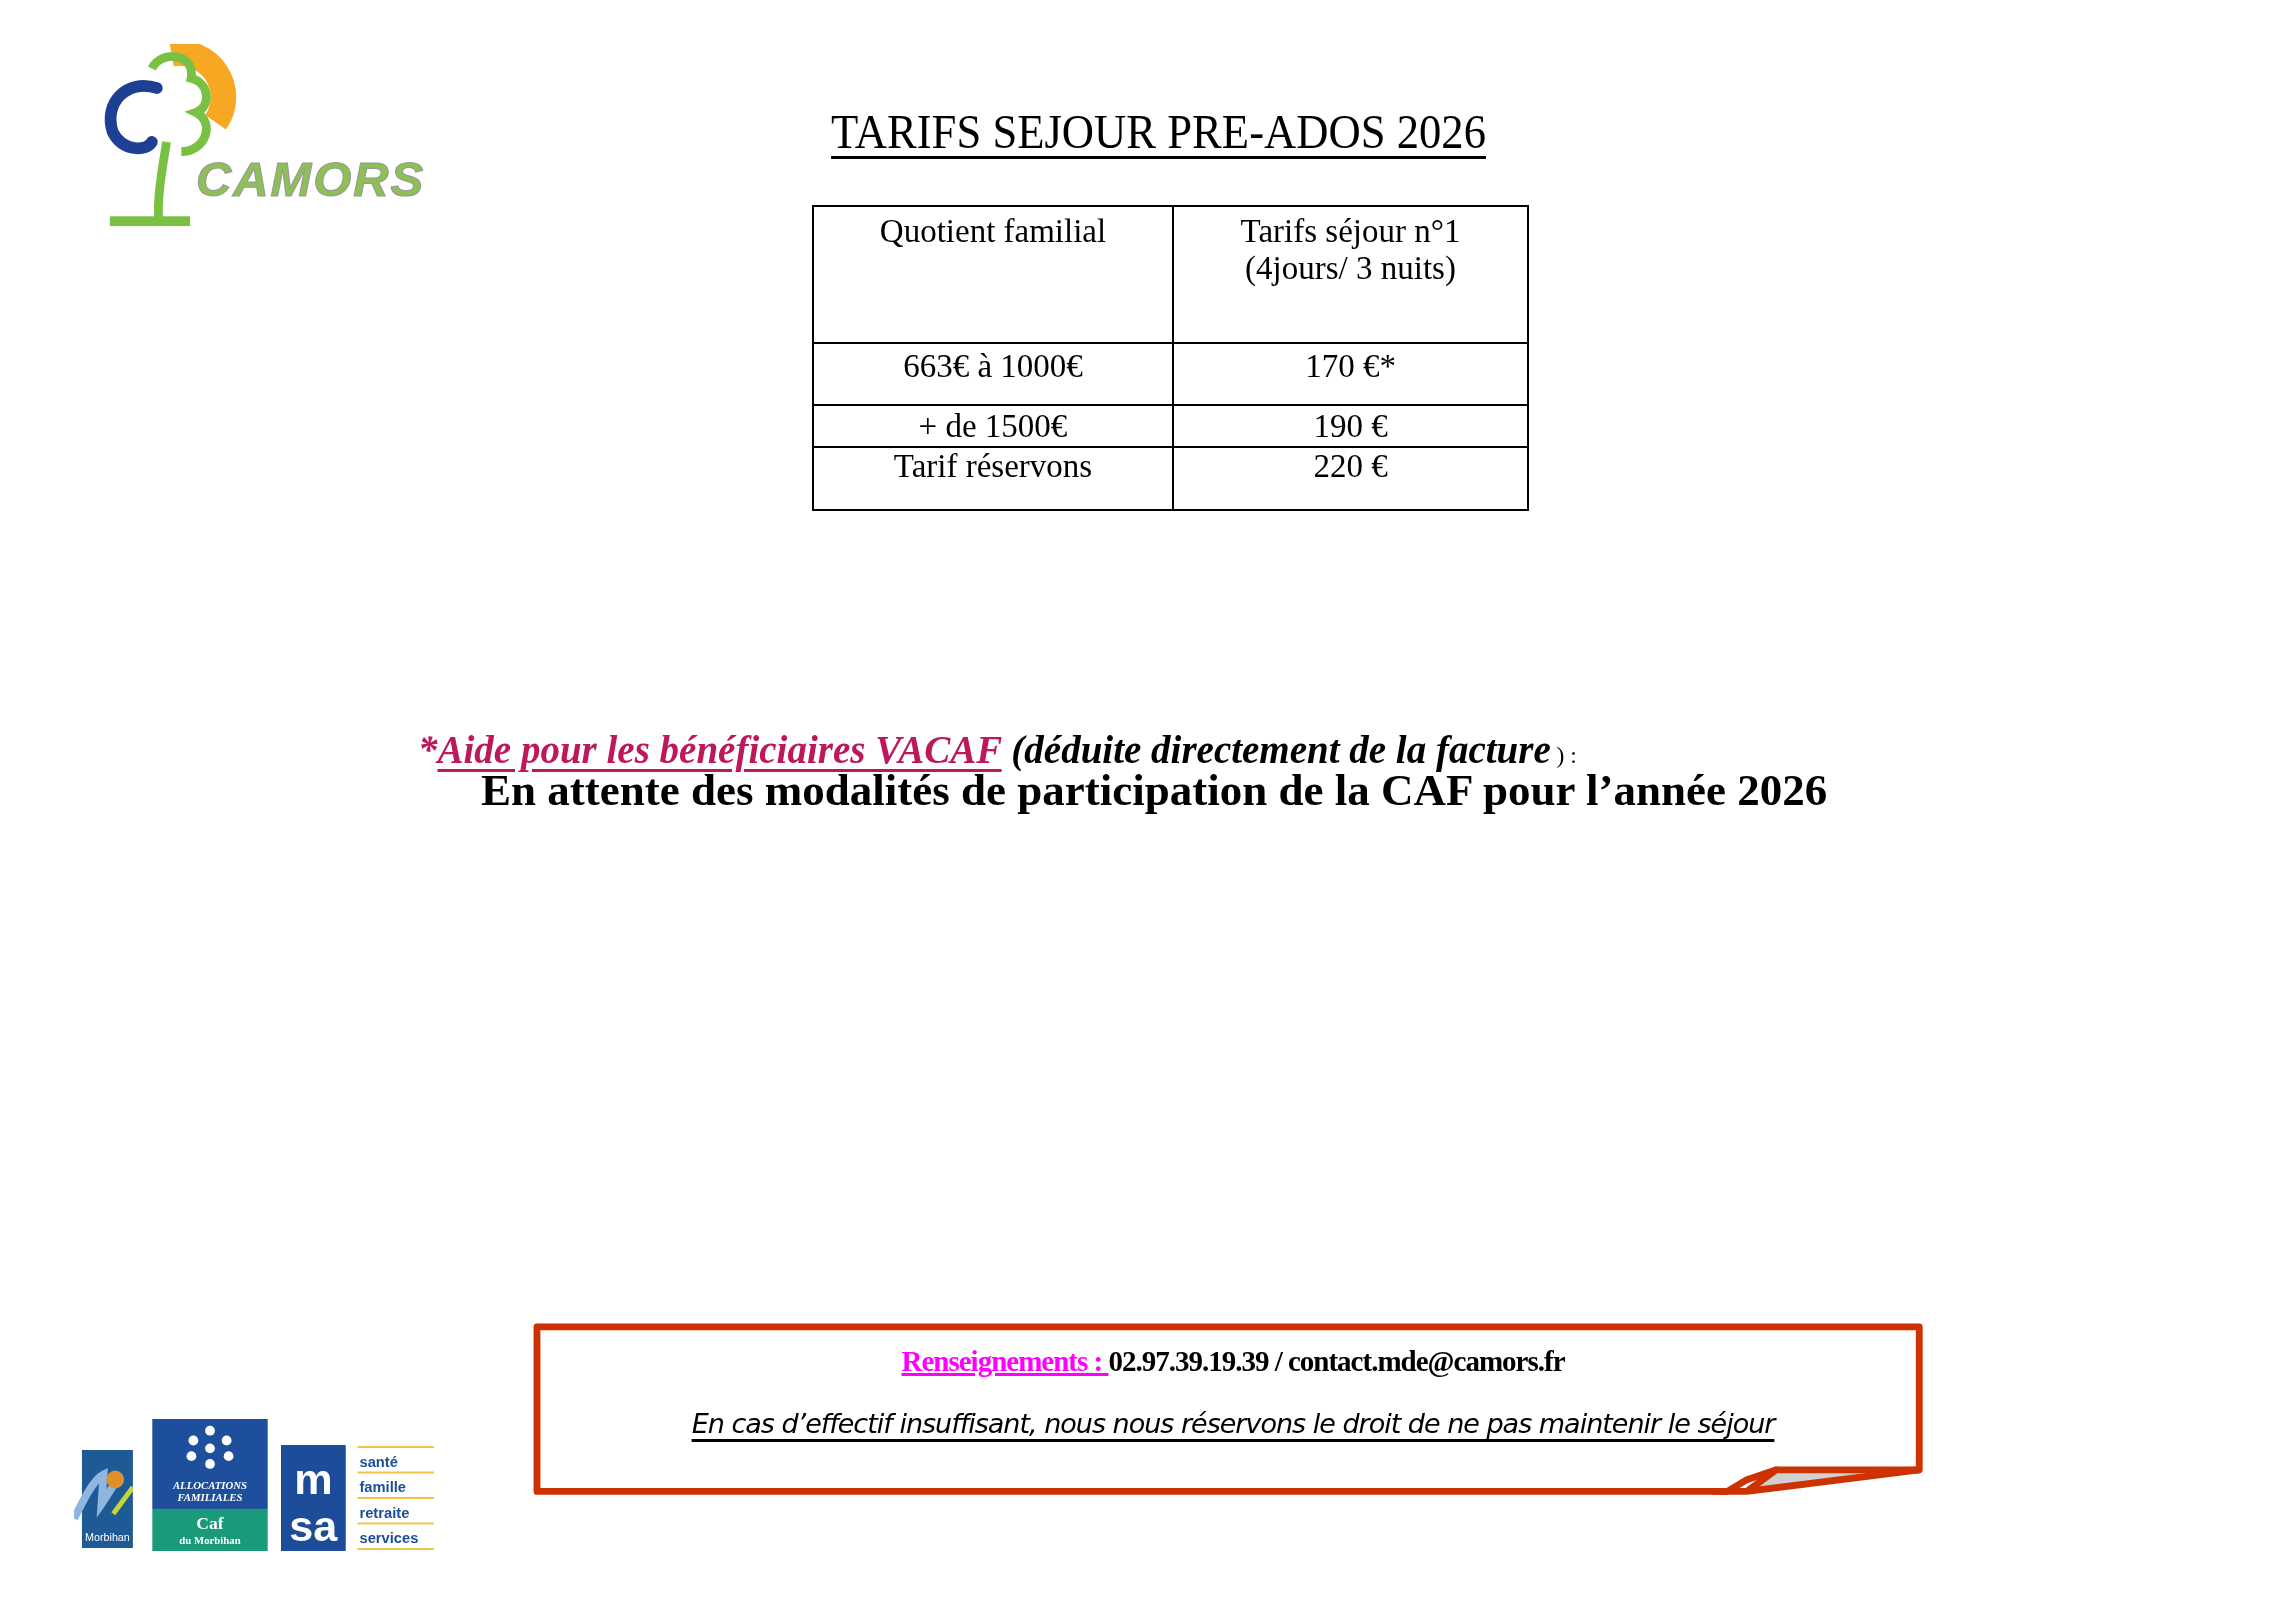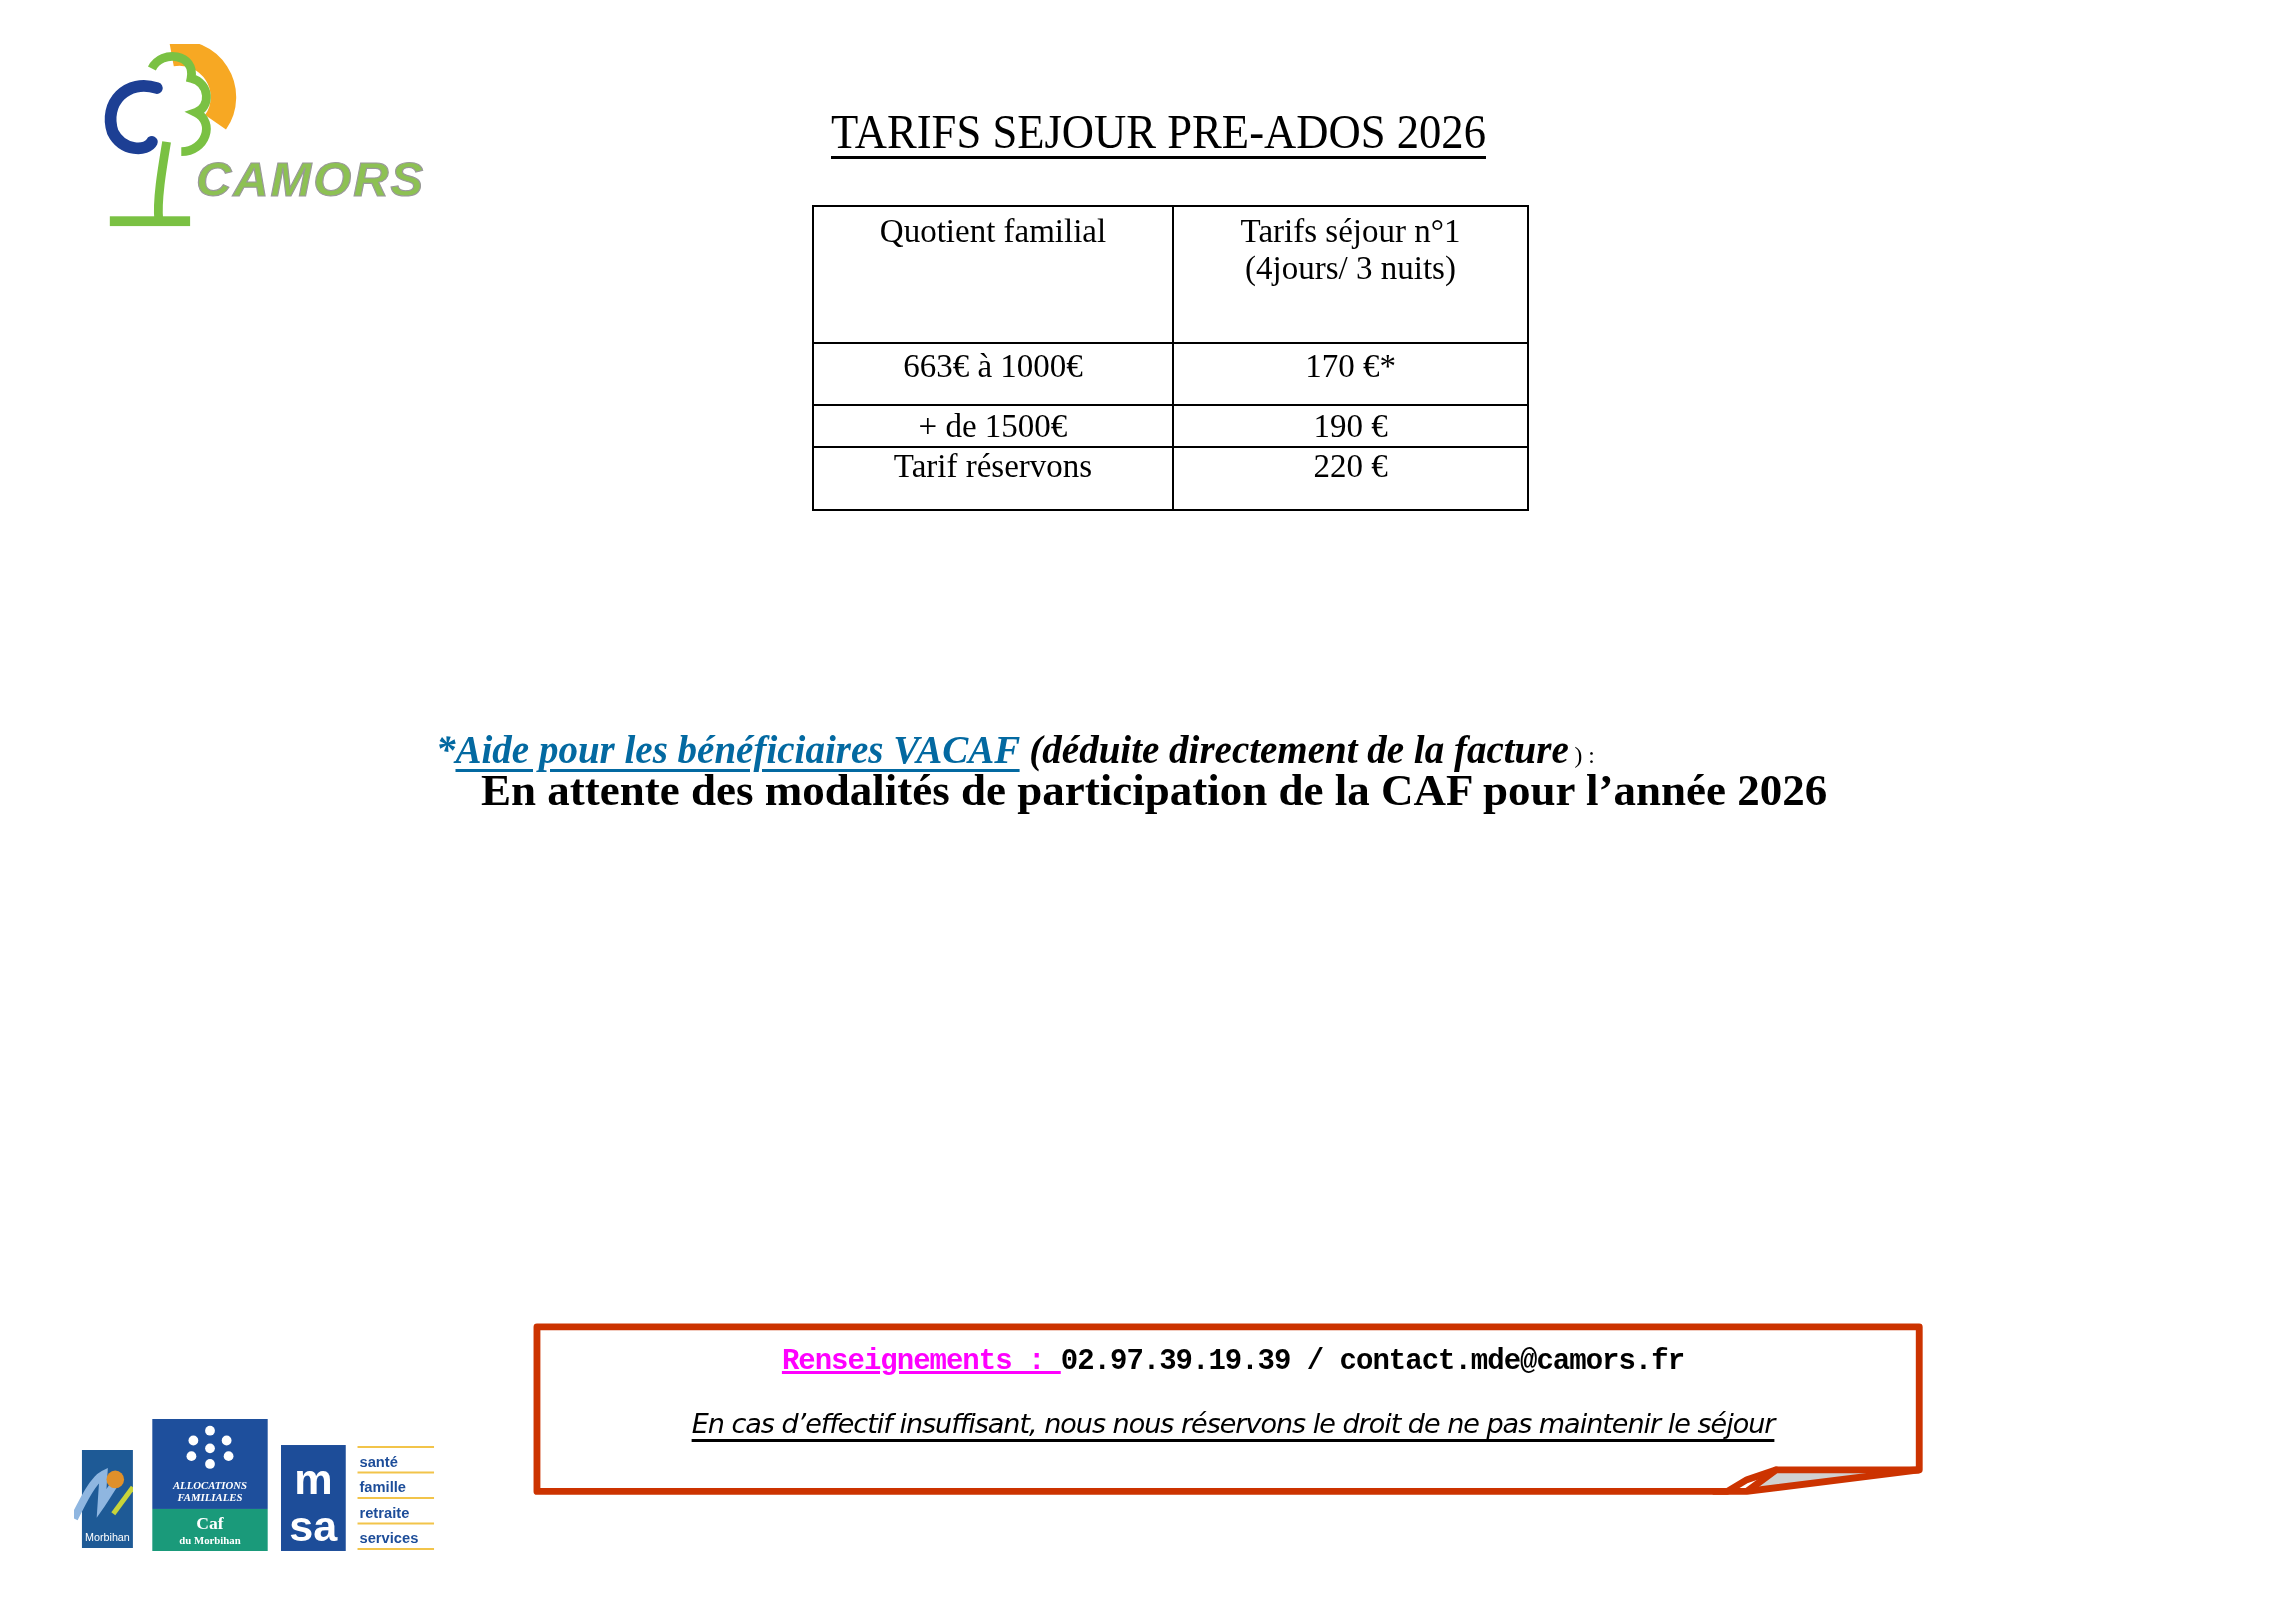--- a/index.html
+++ b/index.html
@@ -15,29 +15,29 @@
   table.tarifs col.c1 { width: 360px; }
   table.tarifs col.c2 { width: 355px; }
   .h-head { height: 129px; padding-top: 5.9px !important; }
   .r1 { height: 43px; padding-top: 3.9px !important; }
   .r2 { height: 56px; padding-top: 3.9px !important; }
   .r3 { height: 56px; padding-top: 3.9px !important; }
   .r4 { height: 38px; padding-top: 2px !important; }
   .r5 { height: 61px; padding-top: 0px !important; }
 
   .aide-line { position: absolute; left: 418px; top: 727px; font-family: "Liberation Serif", serif; font-weight: bold; font-style: italic; font-size: 39px; white-space: nowrap; }
-  .aide-line .red { color: #0369a1; margin-left: 18px; }
+  .aide-line .red { color: #be185d; }
   .aide-line .red .u { text-decoration: underline; text-decoration-thickness: 2.9px; text-underline-offset: 5.9px; }
   .aide-line .small { font-style: normal; font-weight: normal; font-size: 23.5px; }
 
   .attente { position: absolute; left: 481px; top: 764px; font-family: "Liberation Serif", serif; font-weight: bold; font-size: 45px; white-space: nowrap; }
 
   .info-box { position: absolute; left: 532px; top: 1323px; width: 1402px; height: 186px; }
   .info-box svg { position: absolute; left: 0; top: 0; }
-  .info-line1 { position: absolute; left: 0; width: 1402px; top: 21.6px; text-align: center; font-family: Liberation Mono, monospace; font-weight: bold; font-size: 29px; white-space: nowrap; letter-spacing: -1px; }
+  .info-line1 { position: absolute; left: 0; width: 1402px; top: 21.6px; text-align: center; font-family: Liberation Serif, serif; font-weight: bold; font-size: 29px; white-space: nowrap; letter-spacing: -1px; }
   .info-line1 .lbl { color: #ff00ff; text-decoration: underline; text-decoration-thickness: 2.9px; }
   .info-line2 { position: absolute; left: 0; width: 1402px; top: 85px; text-align: center; font-family: "DejaVu Sans", sans-serif; font-weight: normal; font-style: italic; font-size: 27px; white-space: nowrap; letter-spacing: -1px; text-decoration: underline; text-decoration-thickness: 2.9px; text-underline-offset: 5.9px; }
 
   .partners { position: absolute; left: 49px; top: 1416px; height: 147px; }
   .p-morbihan { position: absolute; left: 24.5px; top: 34px; width: 59px; height: 98px; }
   .p-caf { position: absolute; left: 103px; top: 2.9px; width: 116px; height: 132px; }
   .p-msa { position: absolute; left: 232px; top: 29px; width: 155px; height: 106px; }
 </style>
 </head>
 <body>

